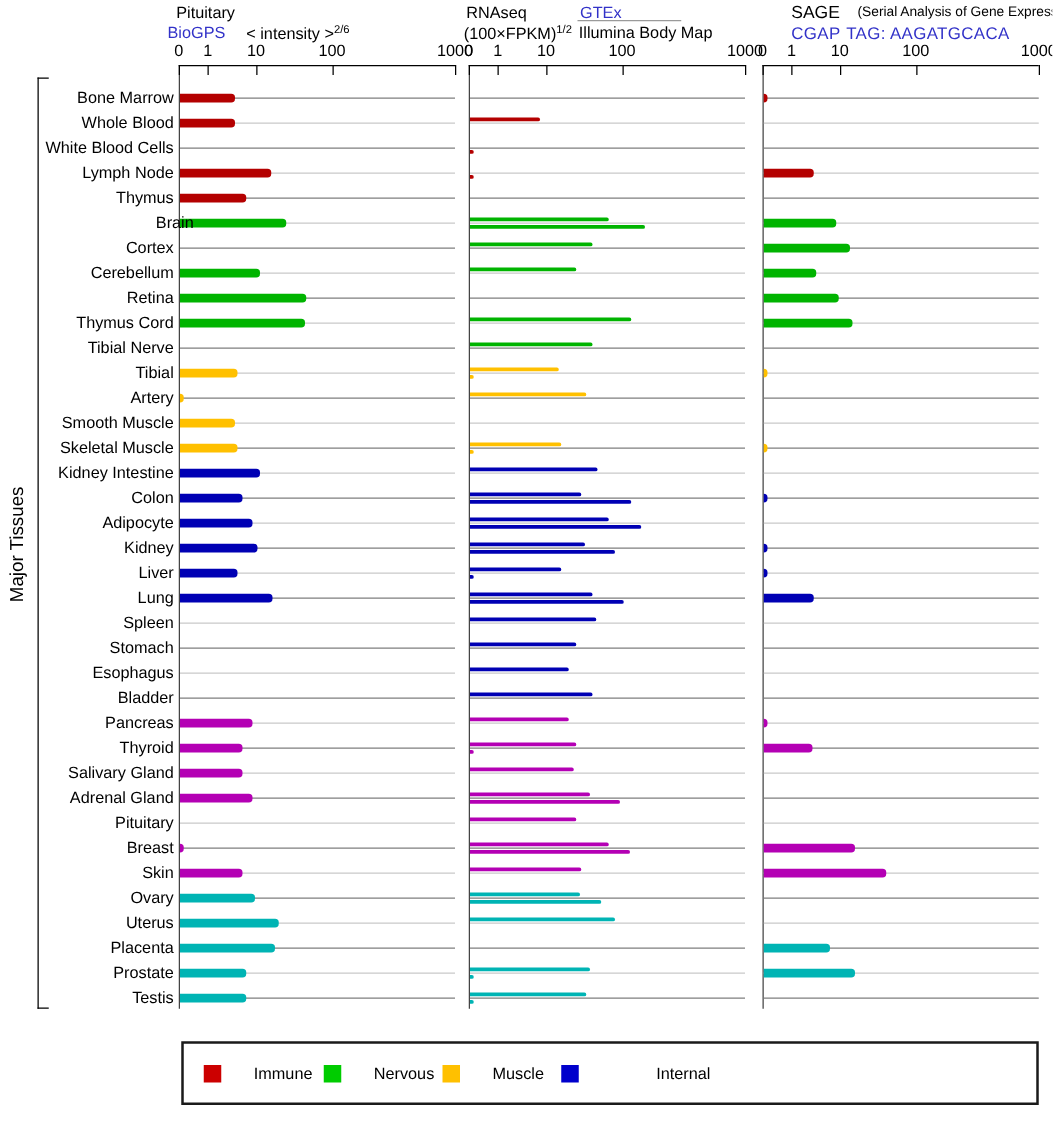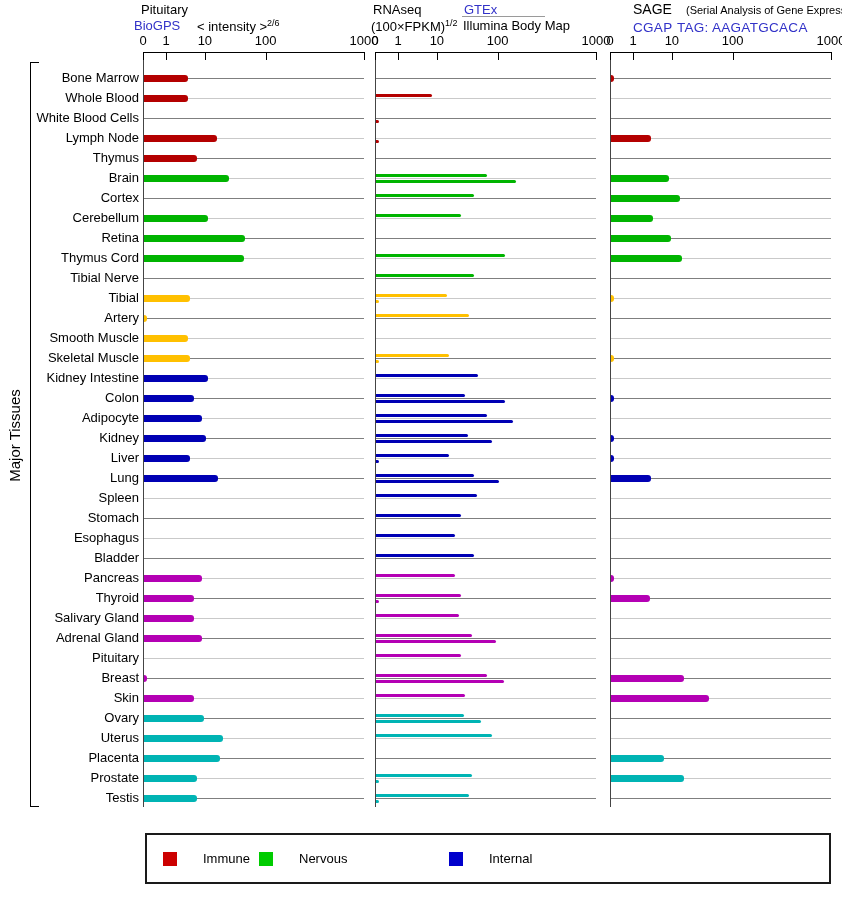--- a/index.html
+++ b/index.html
@@ -302,21 +302,21 @@
       <div class="abs bar-thin" style="left: 376px; top: 794px; width: 92.5805px; height: 3px; background: rgb(0, 180, 180);"></div>
       <div class="abs bar-thin" style="left: 376px; top: 800px; width: 3.48075px; height: 3px; background: rgb(0, 180, 180);"></div>
     </div>
 
   <div class="abs" id="label-layer" style="left:36px;top:0;width:103px;height:842px;">
       <div class="tissue-lbl" style="left: 0px; top: 68px;">Bone Marrow</div>
       <div class="tissue-lbl" style="left: 0px; top: 88px;">Whole Blood</div>
       <div class="tissue-lbl" style="left: 0px; top: 108px;">White Blood Cells</div>
       <div class="tissue-lbl" style="left: 0px; top: 128px;">Lymph Node</div>
       <div class="tissue-lbl" style="left: 0px; top: 148px;">Thymus</div>
-      <div class="tissue-lbl" style="left: 0px; top: 168px; text-align: right;">Brain</div>
+      <div class="tissue-lbl" style="left: 16px; top: 168px; text-align: right;">Brain</div>
       <div class="tissue-lbl" style="left: 0px; top: 188px;">Cortex</div>
       <div class="tissue-lbl" style="left: 0px; top: 208px;">Cerebellum</div>
       <div class="tissue-lbl" style="left: 0px; top: 228px;">Retina</div>
       <div class="tissue-lbl" style="left: 0px; top: 248px;">Thymus Cord</div>
       <div class="tissue-lbl" style="left: 0px; top: 268px;">Tibial Nerve</div>
       <div class="tissue-lbl" style="left: 0px; top: 288px;">Tibial</div>
       <div class="tissue-lbl" style="left: 0px; top: 308px;">Artery</div>
       <div class="tissue-lbl" style="left: 0px; top: 328px;">Smooth Muscle</div>
       <div class="tissue-lbl" style="left: 0px; top: 348px;">Skeletal Muscle</div>
       <div class="tissue-lbl" style="left: 0px; top: 368px;">Kidney Intestine</div>
@@ -345,18 +345,22 @@
 
   <div class="legend-box" id="legend-box">
       <div class="legend-item" style="left: 16px;">
         <div class="legend-swatch" style="background: rgb(204, 0, 0);"></div>
         <div class="legend-label">Immune</div>
       </div>
       <div class="legend-item" style="left: 112px;">
         <div class="legend-swatch" style="background: rgb(0, 204, 0);"></div>
         <div class="legend-label">Nervous</div>
       </div>
-      <div class="legend-item" style="left: 302px;">
+      <div class="legend-item" style="left: 207px;">
+        <div class="legend-swatch" style="background: rgb(255, 192, 0);"></div>
+        <div class="legend-label">Muscle</div>
+      </div>
+      <div class="legend-item" style="left: 302px; gap: 36px;">
         <div class="legend-swatch" style="background: rgb(0, 0, 204);"></div>
         <div class="legend-label">Internal</div>
       </div>
     </div>
 </div>
 
 </body></html>

